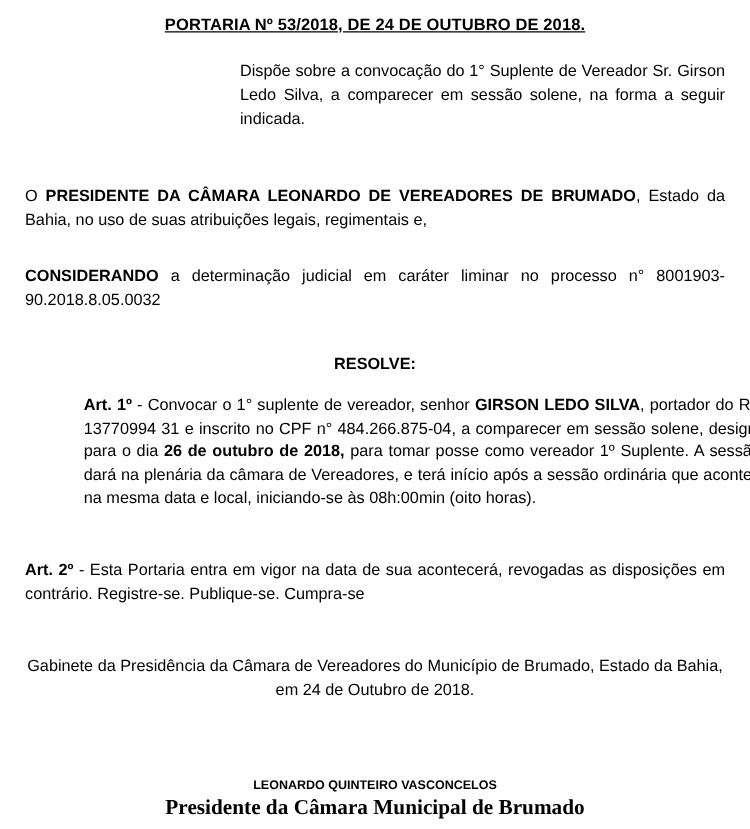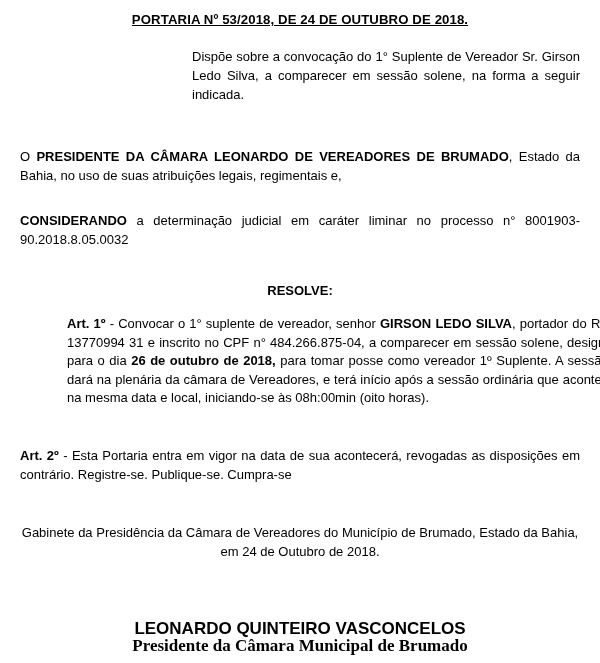--- a/index.html
+++ b/index.html
@@ -75,21 +75,21 @@
   .signature {
     position: absolute;
     left: 0;
     top: 620px;
     width: 600px;
     text-align: center;
     font-weight: bold;
     font-size: 13px;
     line-height: 17px;
   }
-  .signature .sig-name { font-size: 17px; }
+  .signature .sig-name { font-size: 10px; }
   .signature .sig-role { font-size: 17px; font-family: Liberation Serif, serif; }
 </style>
 </head>
 <body>
 
 <div class="page">
 
   <div class="doc-title">PORTARIA Nº 53/2018, DE 24 DE OUTUBRO DE 2018.</div>
 
   <div class="ementa">Dispõe sobre a convocação do 1° Suplente de Vereador Sr. Girson Ledo Silva, a comparecer em sessão solene, na forma a seguir indicada.</div>

